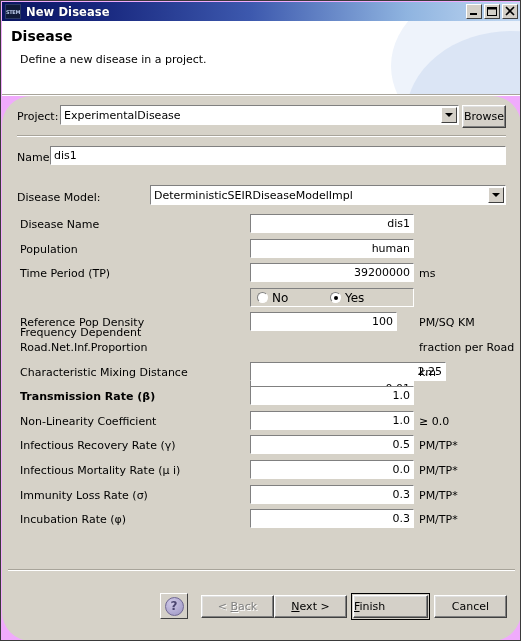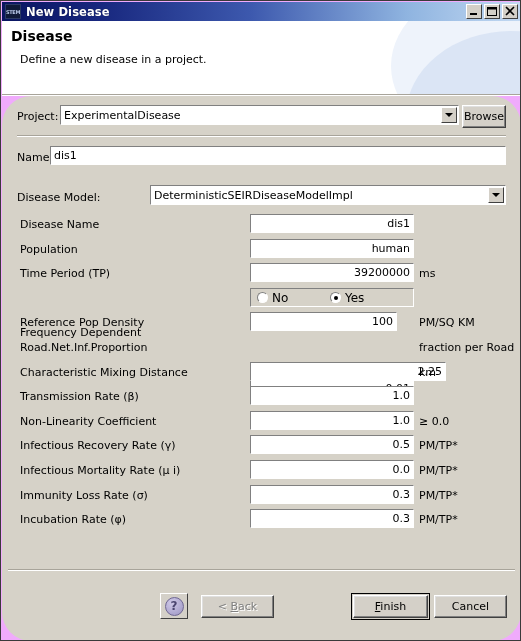--- a/index.html
+++ b/index.html
@@ -273,21 +273,21 @@
   .btn.default .inwrap {
     position: absolute;
     left: 1px; top: 1px; right: 1px; bottom: 1px;
     border-top: 1px solid #ffffff;
     border-left: 1px solid #ffffff;
     border-right: 1px solid #404040;
     border-bottom: 1px solid #404040;
     box-shadow: inset -1px -1px 0 #808080, inset 1px 1px 0 #dfdfdf;
     display: flex;
     align-items: center;
-    justify-content: center;
+    justify-content: flex-start;
   }
   .btn u { text-decoration: underline; }
 
   .helpbtn {
     position: absolute;
     width: 28px; height: 26px;
     background: #d4d0c8;
     box-sizing: border-box;
     border-top: 1px solid #ffffff;
     border-left: 1px solid #ffffff;
@@ -413,21 +413,21 @@
         <div class="lbl" style="left: 18px; top: 245px;">Road.Net.Inf.Proportion</div>
         <div class="field right" style="left: 248px; top: 241px; width: 164px; margin-top: 42px;">
           <span>0.01</span>
         </div>
         <div class="unit" style="left: 417px; top: 245px;">fraction per Road</div>
         <div class="lbl" style="left: 18px; top: 270px;">Characteristic Mixing Distance</div>
         <div class="field right" style="left: 248px; top: 266px; width: 196px;">
           <span>2.25</span>
         </div>
         <div class="unit" style="left: 417px; top: 270px;">km</div>
-        <div class="lbl" style="left: 18px; top: 294px;">Transmission Rate (β)</div>
+        <div class="lbl" style="left: 18px; top: 294px; font-weight: bold;">Transmission Rate (β)</div>
         <div class="field right" style="left: 248px; top: 290px; width: 164px;">
           <span>1.0</span>
         </div>
         <div class="lbl" style="left: 18px; top: 319px;">Non-Linearity Coefficient</div>
         <div class="field right" style="left: 248px; top: 315px; width: 164px;">
           <span>1.0</span>
         </div>
         <div class="unit" style="left: 417px; top: 319px;">≥ 0.0</div>
         <div class="lbl" style="left: 18px; top: 343px;">Infectious Recovery Rate (γ)</div>
         <div class="field right" style="left: 248px; top: 339px; width: 164px;">
@@ -455,20 +455,23 @@
     <div class="sep2" style="left:6px; top:474px; width:507px;"></div>
 
     <div class="helpbtn" style="left:158px; top:497px;">
       <span class="helpcircle">?</span>
     </div>
 
     <div class="btn inner disabled" style="left:199px; top:499px; width:73px;">
       <span>&lt; <u>B</u>ack</span>
     </div>
 
+    <div class="btn inner" style="left:272px; top:499px; width:73px;">
+      <span><u>N</u>ext &gt;</span>
+    </div>
 
     <div class="btn default" style="left:349px; top:497px; width:79px; height:27px;">
       <span class="inwrap">
         <span><u>F</u>inish</span>
       </span>
     </div>
 
     <div class="btn inner" style="left:432px; top:499px; width:73px;">
       <span>Cancel</span>
     </div>

